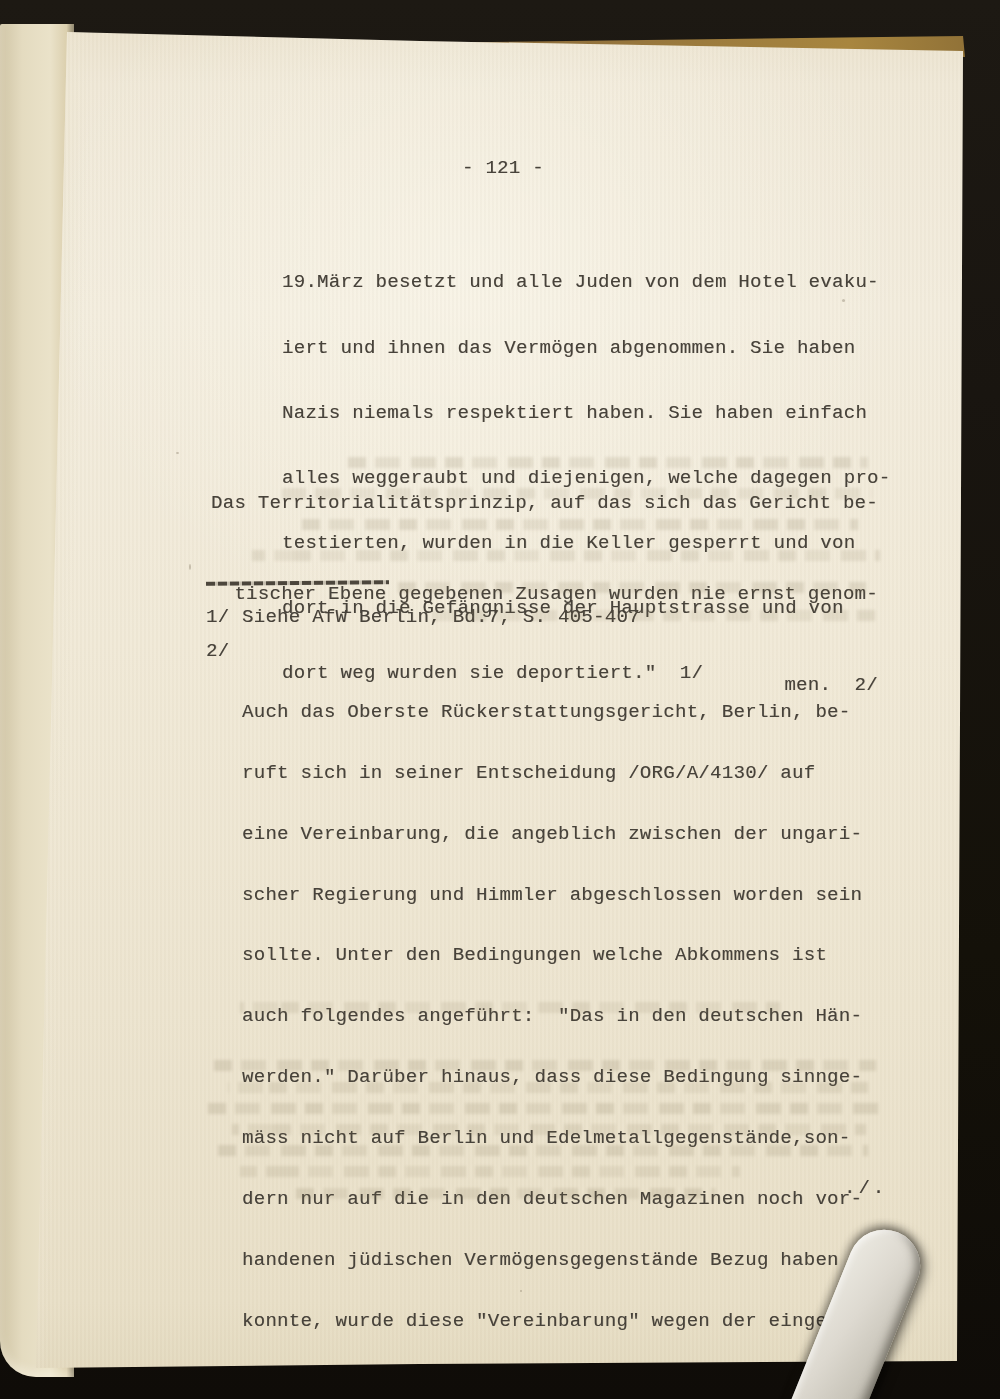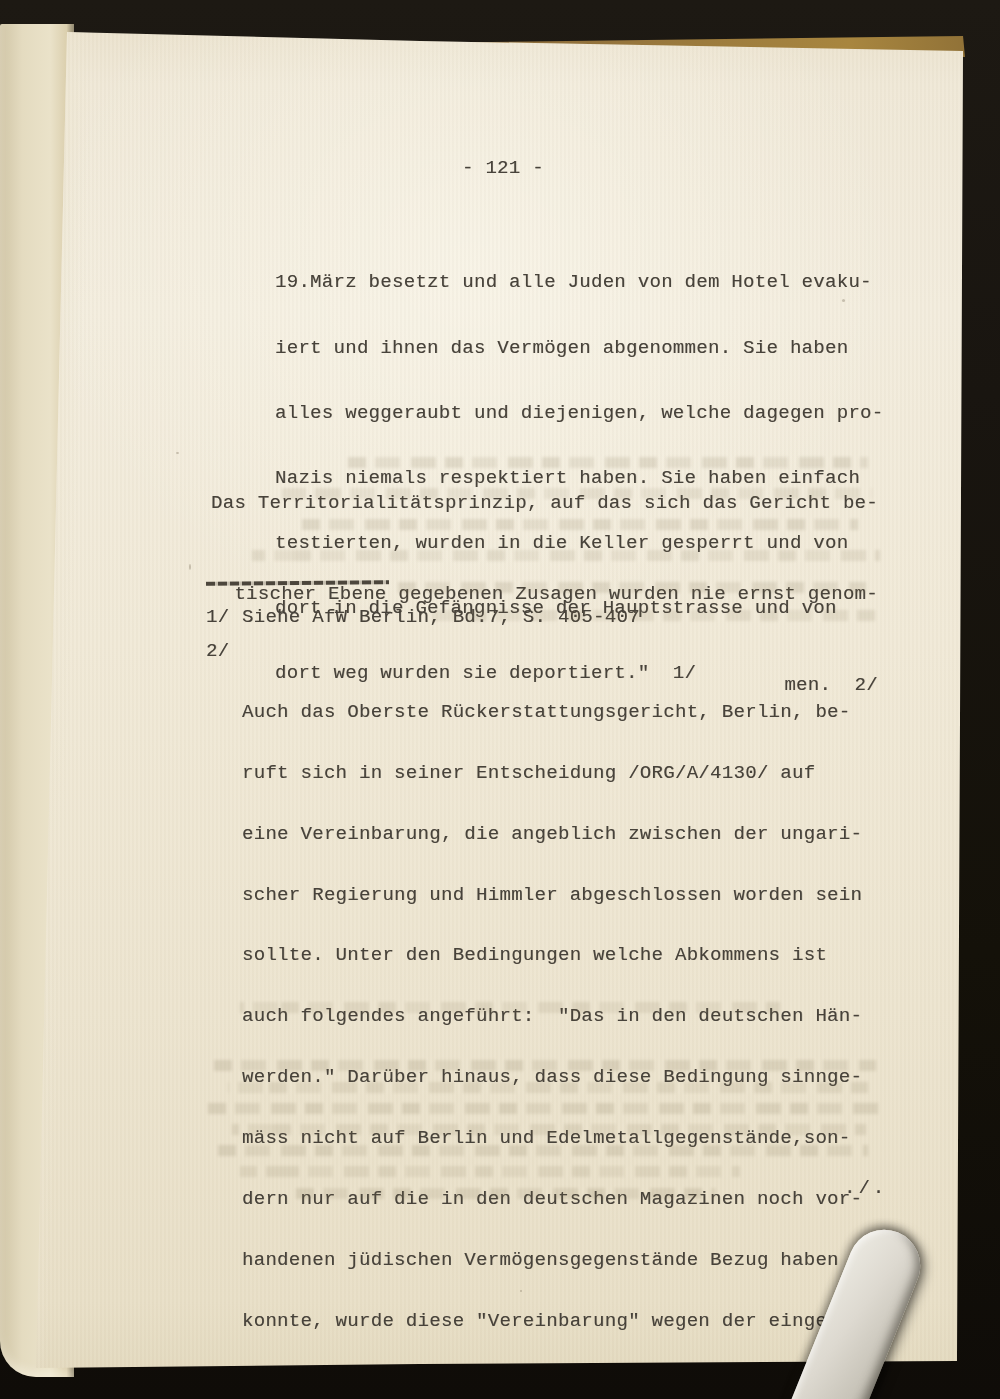--- a/index.html
+++ b/index.html
@@ -30,21 +30,21 @@
       radial-gradient(ellipse 62% 38% at 47% 19%,rgba(255,253,244,.45),rgba(255,253,244,0) 70%),
       linear-gradient(92deg,#c9bd9e 0px,#e2d9c0 14px,#eee7d3 48px,rgba(238,231,211,0) 95px),
       linear-gradient(270deg,#d8cdb0 0px,rgba(216,205,176,0) 28px),
       linear-gradient(180deg,#e9e0ca 0%,#f0e9d8 6%,#f3edde 22%,#f1ead8 46%,#ede5d0 72%,#e9e0c8 93%,#e2d8bd 100%);
   }
   .t{position:absolute;white-space:pre;color:#47423a;
      font-size:19px;letter-spacing:.3px;
      text-shadow:.4px .3px 0 rgba(64,58,50,.38);}
   .line{white-space:pre;}
   .pagenum{left:462px;top:157px;line-height:22px;}
-  .quote{left:275px;top:229px;line-height:21.7px;}
+  .quote{left:282px;top:229px;line-height:21.7px;}
   .para{left:211px;top:428px;line-height:30.2px;text-align:right;}
   .fnrule{position:absolute;left:206px;top:581px;width:183px;height:4px;
      transform:rotate(-.5deg);
      background:repeating-linear-gradient(90deg,#4c463c 0 9px,rgba(76,70,60,.25) 9px 12px);
      filter:blur(.3px);}
   .fn1{left:206px;top:598px;line-height:22px;margin-top:8px;}
   .fn1 .fn-marker{display:inline-block;width:36px;}
   .fn2{left:206px;top:641px;line-height:20.3px;padding-left:36px;}
   .fn2 .fn-marker{position:absolute;left:0;top:0;}
   .cont{left:844px;top:1177px;line-height:22px;letter-spacing:3px;}
@@ -74,22 +74,22 @@
   <div class="left-strip"></div>
   <div class="stack-edge"></div>
 
   <div class="page">
 
     <div class="t pagenum">- 121 -</div>
 
     <div class="t quote">
       <div class="line">19.März besetzt und alle Juden von dem Hotel evaku-</div>
       <div class="line">iert und ihnen das Vermögen abgenommen. Sie haben</div>
+      <div class="line">Nazis niemals respektiert haben. Sie haben einfach</div>
       <div class="line">alles weggeraubt und diejenigen, welche dagegen pro-</div>
-      <div class="line">Nazis niemals respektiert haben. Sie haben einfach</div>
       <div class="line">testierten, wurden in die Keller gesperrt und von</div>
       <div class="line">dort in die Gefängnisse der Hauptstrasse und von</div>
       <div class="line">dort weg wurden sie deportiert."  1/</div>
     </div>
 
     <div class="t para">
       <div class="line">Das Territorialitätsprinzip, auf das sich das Gericht be-</div>
       <div class="line">tischer Ebene gegebenen Zusagen wurden nie ernst genom-</div>
       <div class="line">men.  2/</div>
     </div>

